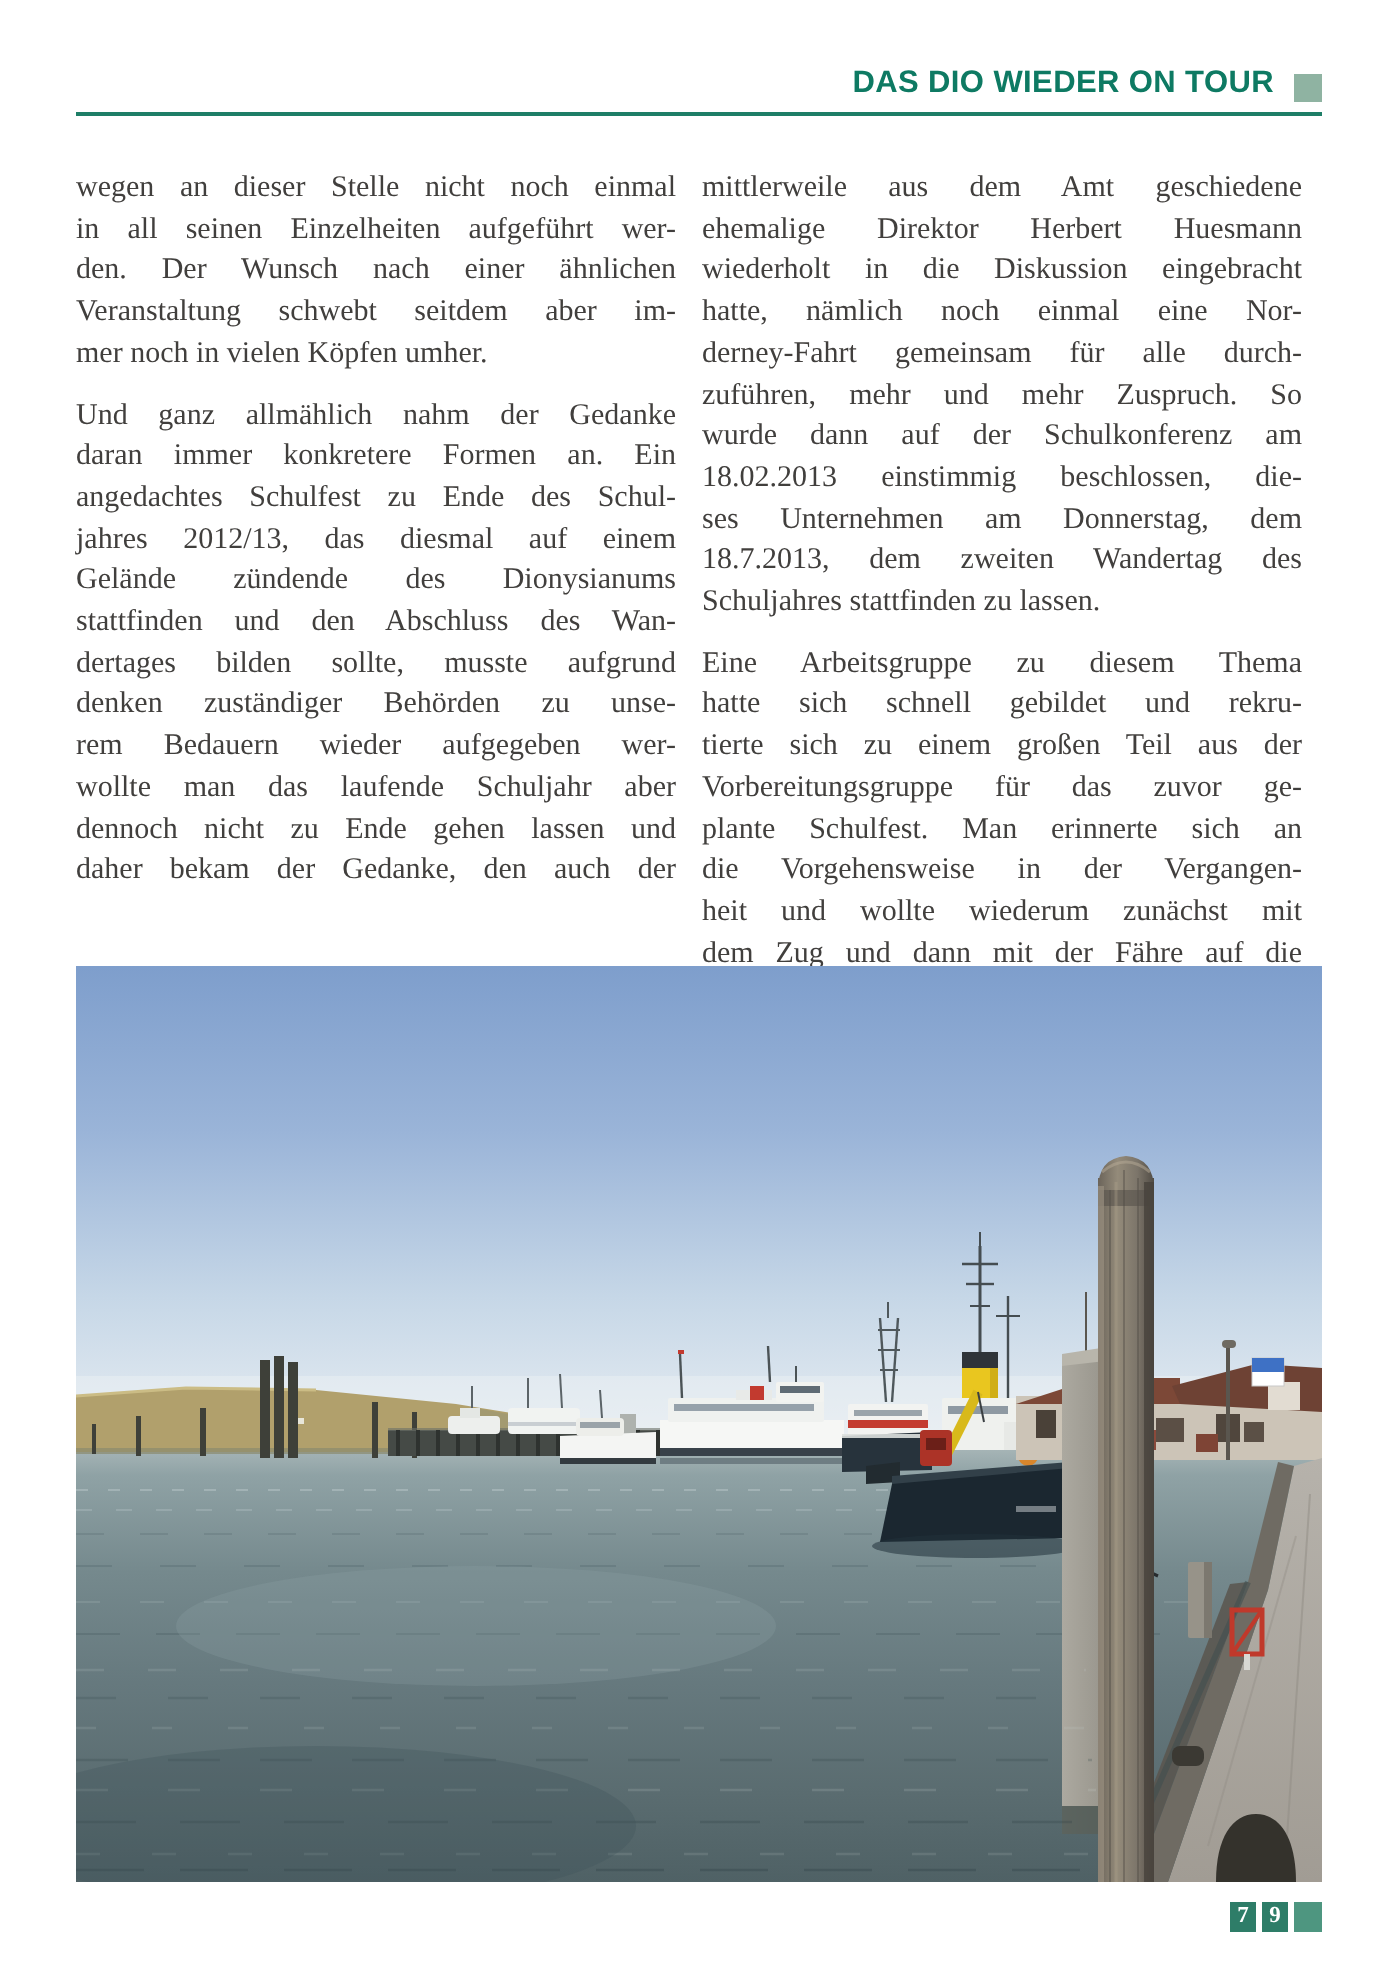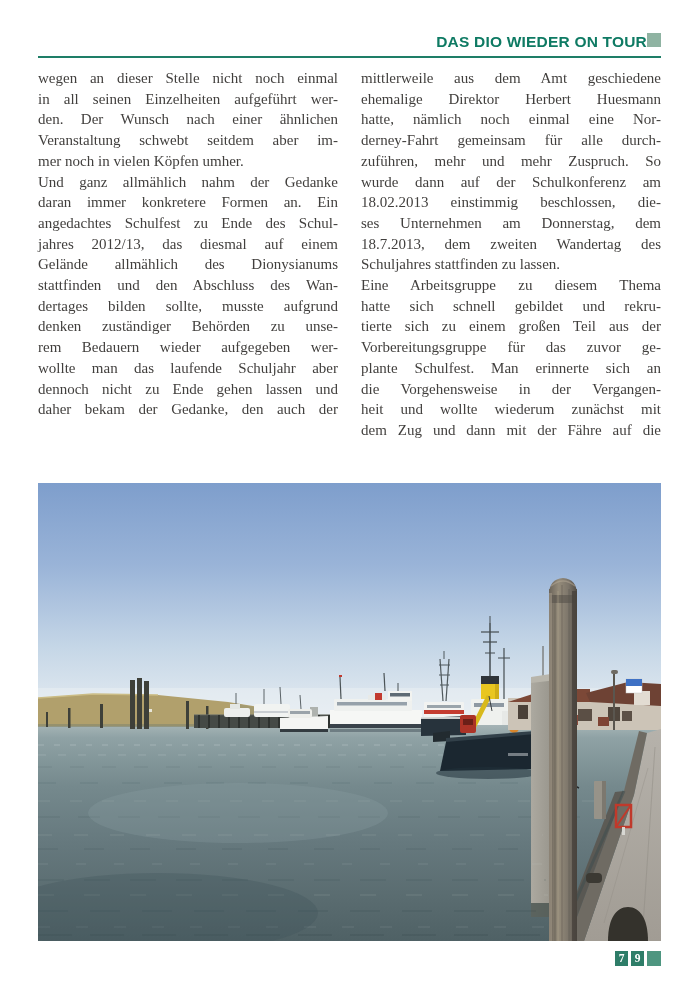--- a/index.html
+++ b/index.html
@@ -2,32 +2,32 @@
 <html lang="de" style="--accent-teal: #0E7A63; --rule-teal: #1E7E67; --sage-square: #8FB3A2; --page-box: #2E7D68; --page-square: #4E9680; --text-color: #413F3D;"><head>
 <meta charset="utf-8">
 <style>
   html,body{margin:0;padding:0;}
   body{
     width:699px;height:992px;position:relative;background:#ffffff;
     font-family:"Liberation Serif", serif;overflow:hidden;
   }
   .header-row{
     position:absolute;left:38px;top:33px;width:623px;
-    display:flex;justify-content:flex-end;align-items:flex-start;gap:0;
+    display:flex;justify-content:flex-end;align-items:flex-end;gap:10px;
   }
   .header-title{
     font-family:"Liberation Sans", sans-serif;
     font-weight:bold;font-size:15.5px;letter-spacing:.2px;
     color:var(--accent-teal,#0E7A63);white-space:nowrap;
   }
   .header-square{width:14px;height:14px;background:var(--sage-square,#8FB3A2);}
   .rule{position:absolute;left:38px;top:56px;width:623px;height:2px;background:var(--rule-teal,#1E7E67);}
-  .columns{position:absolute;left:38px;top:68px;width:623px;display:flex;gap:23px;}
+  .columns{position:absolute;left:38px;top:84px;width:623px;display:flex;gap:13px;}
   .col{width:300px;}
-  .para + .para{}
+  .para + .para{margin-top:10px;}
   .line{
     font-size:15px;line-height:20.7px;color:var(--text-color,#413F3D);
     text-align:justify;text-align-last:justify;white-space:normal;
   }
   .line.last{text-align-last:left;}
   figure.photo{position:absolute;left:38px;top:483px;width:623px;height:458px;margin:0;}
   figure.photo svg{display:block;}
   .pagenum{position:absolute;top:951px;right:38px;display:flex;gap:3px;align-items:center;}
   .pagebox{
     width:13px;height:15px;background:var(--page-box,#2E7D68);
@@ -52,34 +52,35 @@
         <div class="line">in all seinen Einzelheiten aufgeführt wer-</div>
         <div class="line">den. Der Wunsch nach einer ähnlichen</div>
         <div class="line">Veranstaltung schwebt seitdem aber im-</div>
         <div class="line last">mer noch in vielen Köpfen umher.</div>
       </div>
       <div class="para">
         <div class="line">Und ganz allmählich nahm der Gedanke</div>
         <div class="line">daran immer konkretere Formen an. Ein</div>
         <div class="line">angedachtes Schulfest zu Ende des Schul-</div>
         <div class="line">jahres 2012/13, das diesmal auf einem</div>
-        <div class="line">Gelände allmählich des Dionysianums</div>
+        <div class="line">Gelände zündende des Dionysianums</div>
         <div class="line">stattfinden und den Abschluss des Wan-</div>
         <div class="line">dertages bilden sollte, musste aufgrund</div>
         <div class="line">denken zuständiger Behörden zu unse-</div>
         <div class="line">rem Bedauern wieder aufgegeben wer-</div>
         <div class="line">wollte man das laufende Schuljahr aber</div>
         <div class="line">dennoch nicht zu Ende gehen lassen und</div>
         <div class="line">daher bekam der Gedanke, den auch der</div>
       </div>
     </div>
   <div class="col">
       <div class="para">
         <div class="line">mittlerweile aus dem Amt geschiedene</div>
         <div class="line">ehemalige Direktor Herbert Huesmann</div>
+        <div class="line">wiederholt in die Diskussion eingebracht</div>
         <div class="line">hatte, nämlich noch einmal eine Nor-</div>
         <div class="line">derney-Fahrt gemeinsam für alle durch-</div>
         <div class="line">zuführen, mehr und mehr Zuspruch. So</div>
         <div class="line">wurde dann auf der Schulkonferenz am</div>
         <div class="line">18.02.2013 einstimmig beschlossen, die-</div>
         <div class="line">ses Unternehmen am Donnerstag, dem</div>
         <div class="line">18.7.2013, dem zweiten Wandertag des</div>
         <div class="line last">Schuljahres stattfinden zu lassen.</div>
       </div>
       <div class="para">

